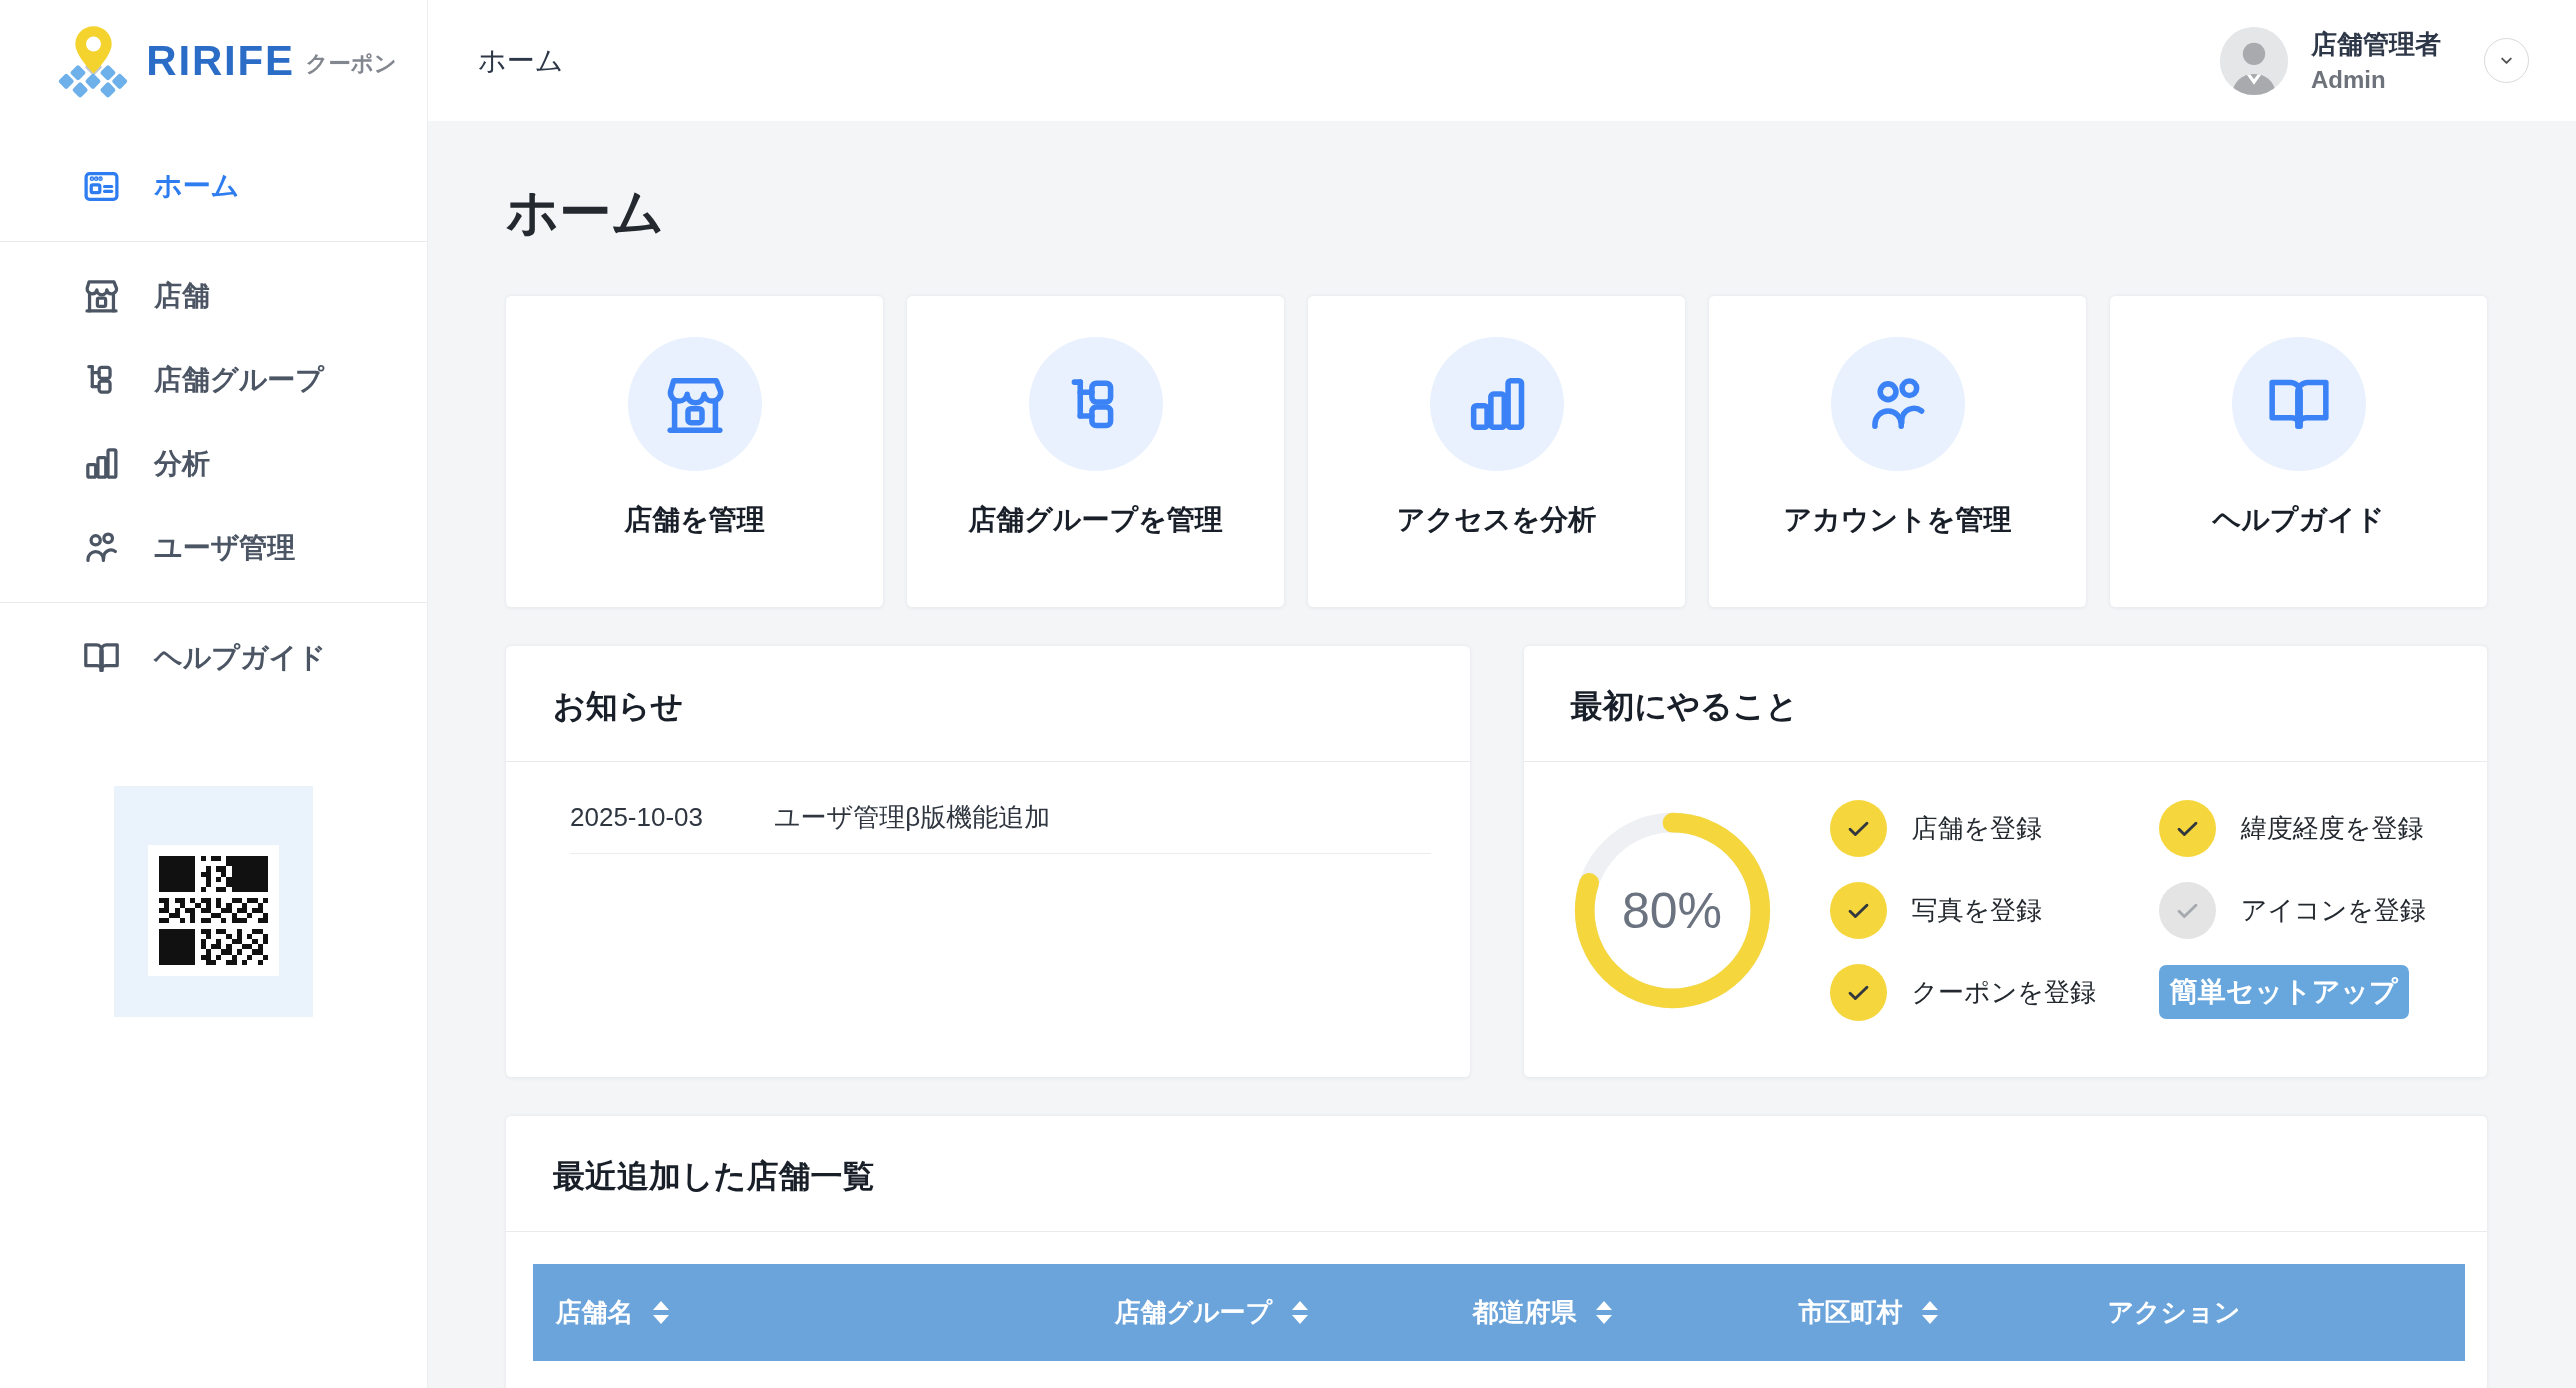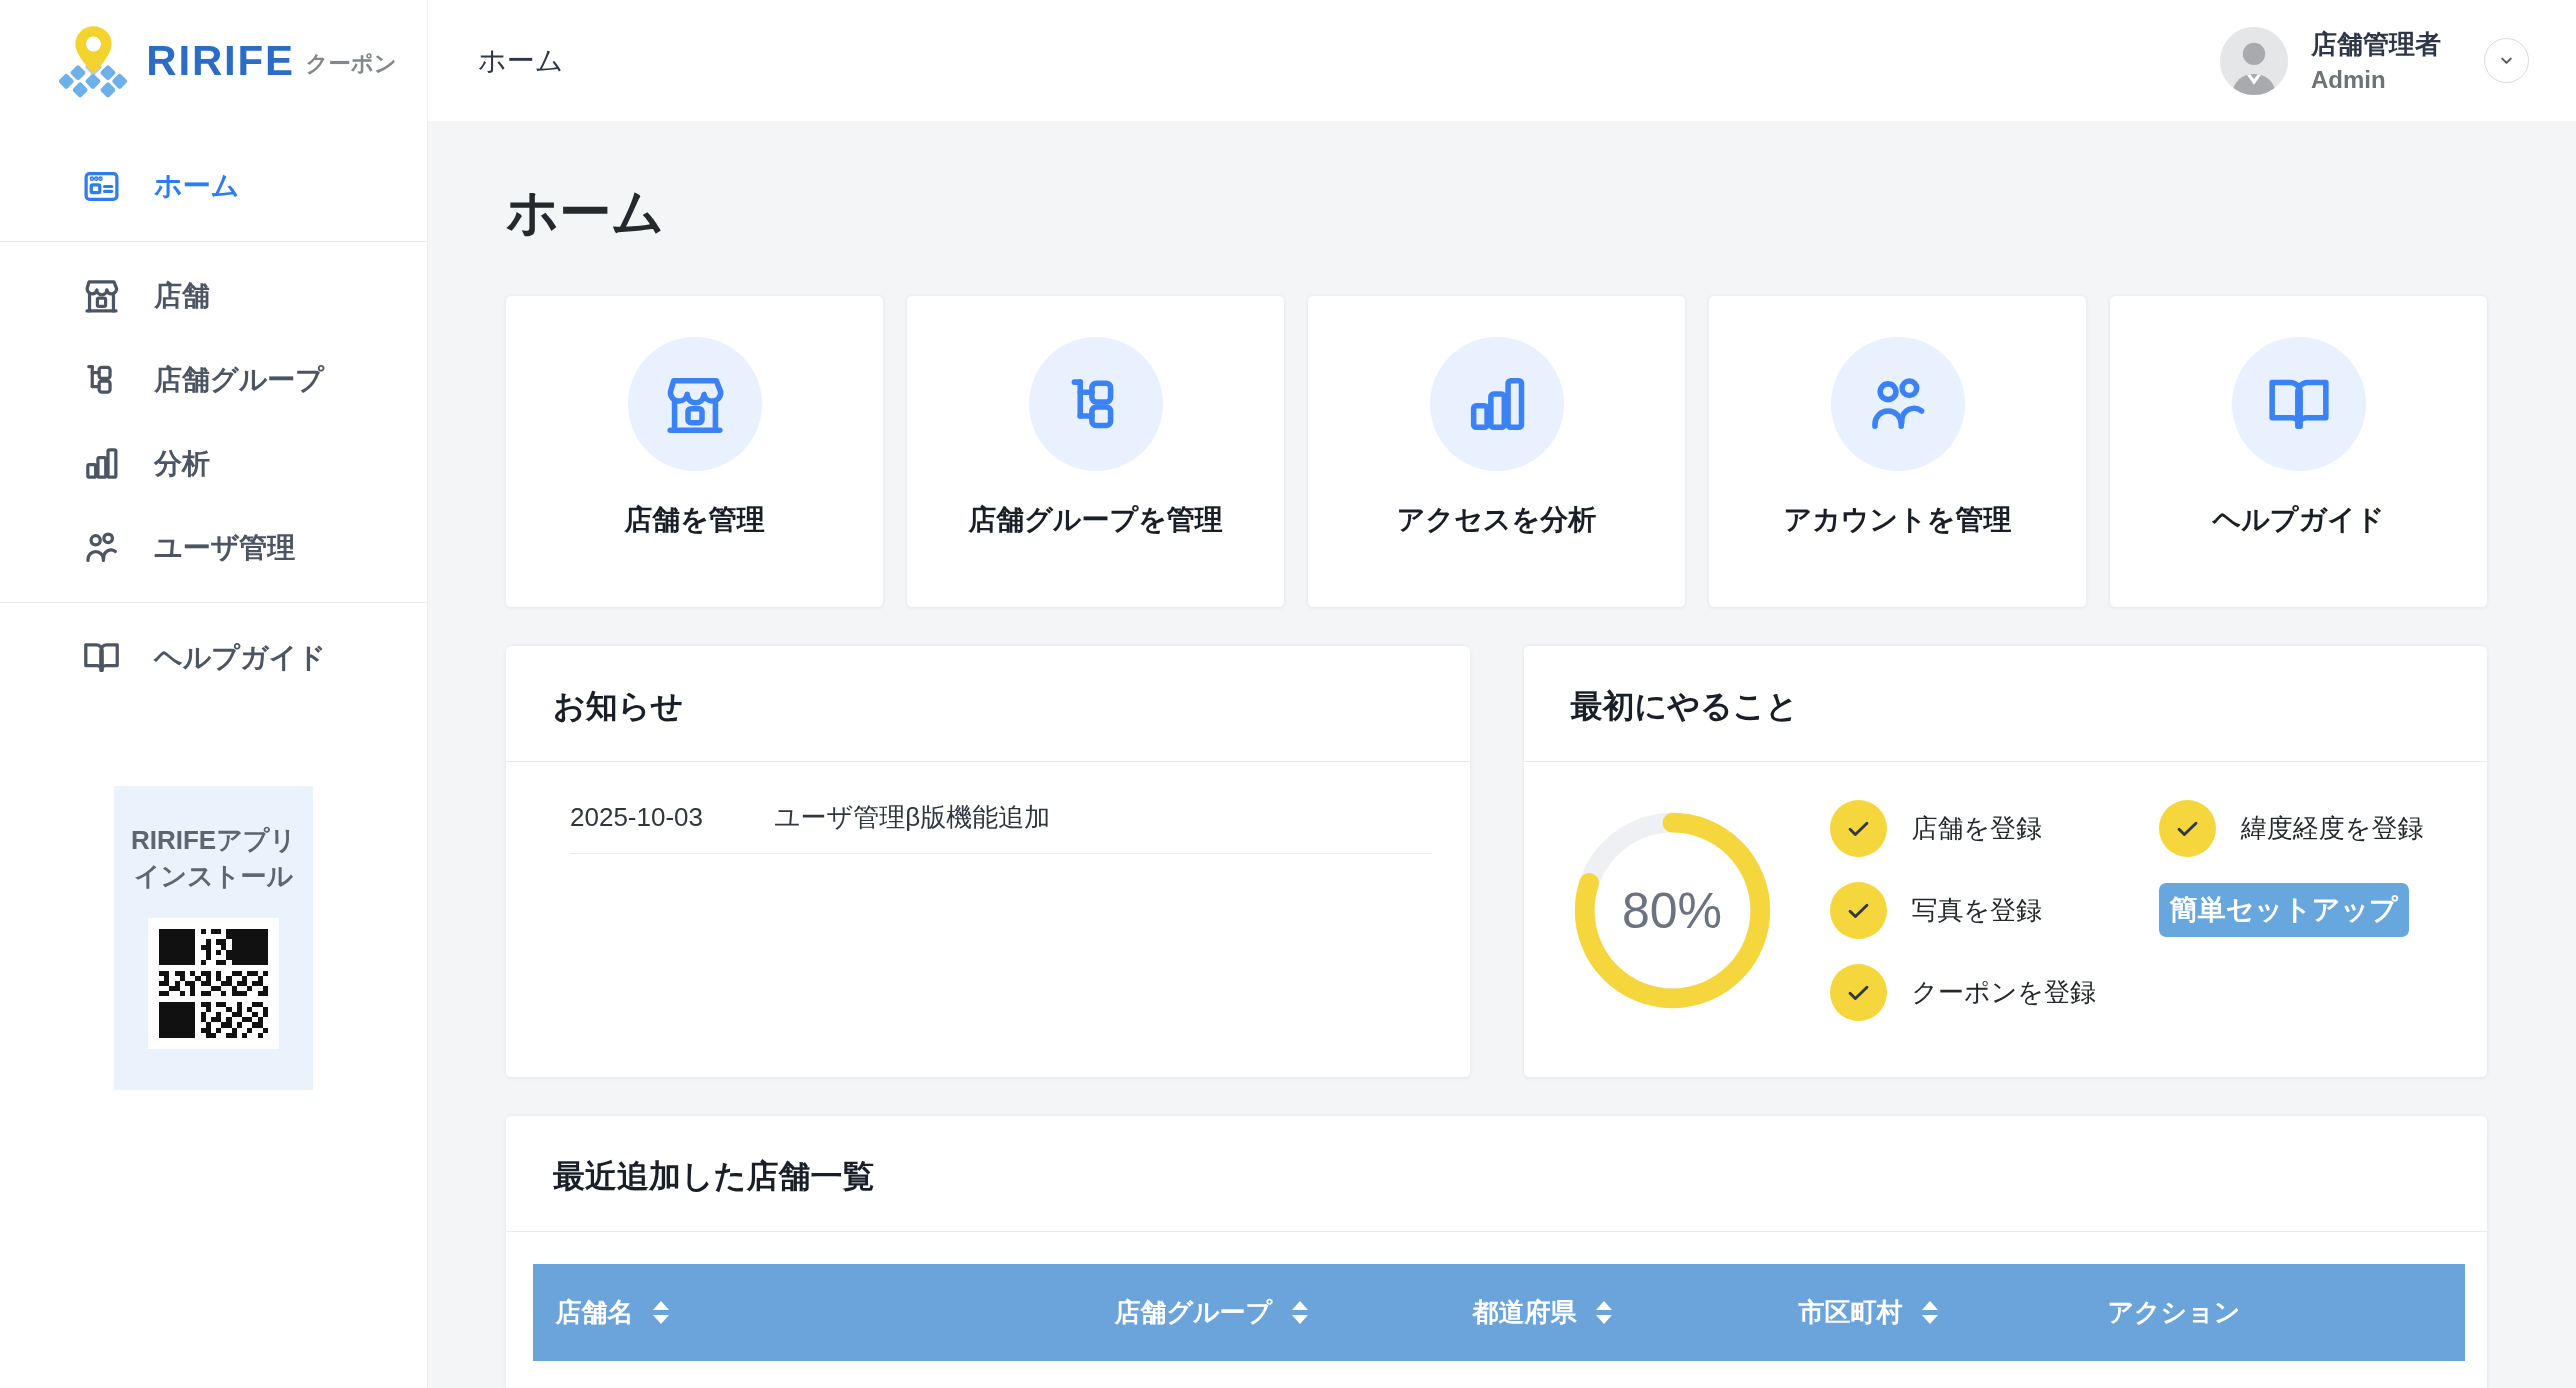--- a/index.html
+++ b/index.html
@@ -273,24 +273,20 @@
       <span class="nicon">
           <svg viewBox="0 0 24 24">
             <use href="#i-book"></use>
           </svg>
         </span>
       <span>ヘルプガイド</span>
     </div>
   </nav>
 
   <div class="app-box">
-    <div class="app-box-title">
-      <div>RIRIFEアプリ</div>
-      <div>インストール</div>
-    </div>
     <div class="qr-frame">
       <svg viewBox="0 0 21 21" shape-rendering="crispEdges">
         <rect width="21" height="21" fill="#fff"></rect>
         <g fill="#111">
           <rect x="0" y="0" width="7" height="7"></rect>
             <rect x="14" y="0" width="7" height="7"></rect>
             <rect x="0" y="14" width="7" height="7"></rect>
           <rect x="2" y="2" width="3" height="3" fill="#111"></rect>
             <rect x="16" y="2" width="3" height="3"></rect>
             <rect x="2" y="16" width="3" height="3"></rect>
@@ -424,20 +420,28 @@
           </div>
           <div class="tasks-col c2">
             <div class="task task-done">
               <span class="task-circle">
                   <svg viewBox="0 0 24 24">
                     <use href="#i-check"></use>
                   </svg>
                 </span>
               <span class="task-label">緯度経度を登録</span>
             </div>
+            <div class="task task-pending">
+              <span class="task-circle">
+                  <svg viewBox="0 0 24 24">
+                    <use href="#i-check"></use>
+                  </svg>
+                </span>
+              <span class="task-label">アイコンを登録</span>
+            </div>
             <div class="task">
               <button class="setup-btn">簡単セットアップ</button>
             </div>
           </div>
         </div>
       </section>
     </div>
 
     <section class="panel table-panel">
       <h2 class="panel-head">最近追加した店舗一覧</h2>

